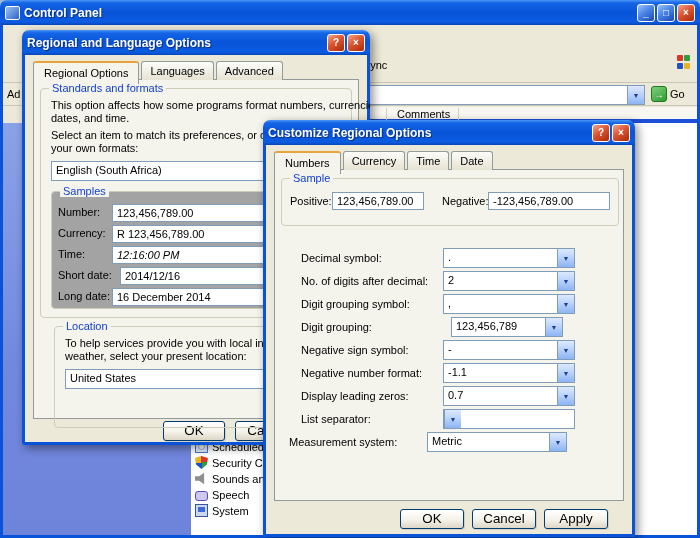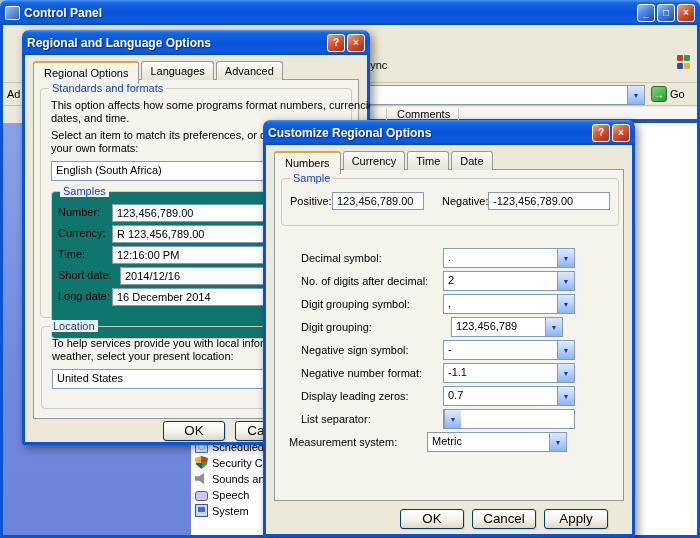--- a/index.html
+++ b/index.html
@@ -160,36 +160,36 @@
           <span class="grp-title">Standards and formats</span>
           <div class="lbl muted-line" style="left:10px;top:10px">This option affects how some programs format numbers, currencies,</div>
           <div class="lbl muted-line" style="left:10px;top:23px">dates, and time.</div>
           <div class="lbl muted-line" style="left:10px;top:40px">Select an item to match its preferences, or click Cust</div>
           <div class="lbl muted-line" style="left:10px;top:53px">your own formats:</div>
           <span class="combo" style="left:10px;top:72px;width:252px">
             <span class="combo-val">English (South Africa)</span>
             <span class="combo-btn">▼</span>
           </span>
 
-          <div class="grp" style="left:10px;top:102px;width:290px;height:148px;background:#0f766e">
+          <div class="grp" style="left:10px;top:102px;width:290px;height:118px;background:#a3a3a3">
             <span class="grp-title">Samples</span>
             <span class="lbl" style="left:6px;top:14px">Number:</span>
             <input class="xp-input" style="left: 60px; top: 12px; width: 198px;" value="123,456,789.00">
             <span class="lbl" style="left:6px;top:35px">Currency:</span>
             <input class="xp-input" style="left: 60px; top: 33px; width: 198px;" value="R 123,456,789.00">
             <span class="lbl" style="left:6px;top:56px">Time:</span>
-            <input class="xp-input" style="left: 60px; top: 54px; width: 198px;" value="12:16:00 PM">
+            <input class="xp-input" style="left: 60px; top: 54px; width: 198px; font-style: italic;" value="12:16:00 PM">
             <span class="lbl" style="left:6px;top:77px">Short date:</span>
             <input class="xp-input" style="left: 68px; top: 75px; width: 198px;" value="2014/12/16">
             <span class="lbl" style="left:6px;top:98px">Long date:</span>
             <input class="xp-input" style="left: 60px; top: 96px; width: 198px;" value="16 December 2014">
           </div>
         </div>
 
-        <div class="grp" style="left:7px;top:246px;width:312px;height:83px">
+        <div class="grp" style="left:20px;top:246px;width:312px;height:102px">
           <span class="grp-title">Location</span>
           <div class="lbl muted-line" style="left:10px;top:10px">To help services provide you with local information,</div>
           <div class="lbl muted-line" style="left:10px;top:23px">weather, select your present location:</div>
           <span class="combo" style="left:10px;top:42px;width:244px">
             <span class="combo-val">United States</span>
             <span class="combo-btn">▼</span>
           </span>
         </div>
       </div>
 

